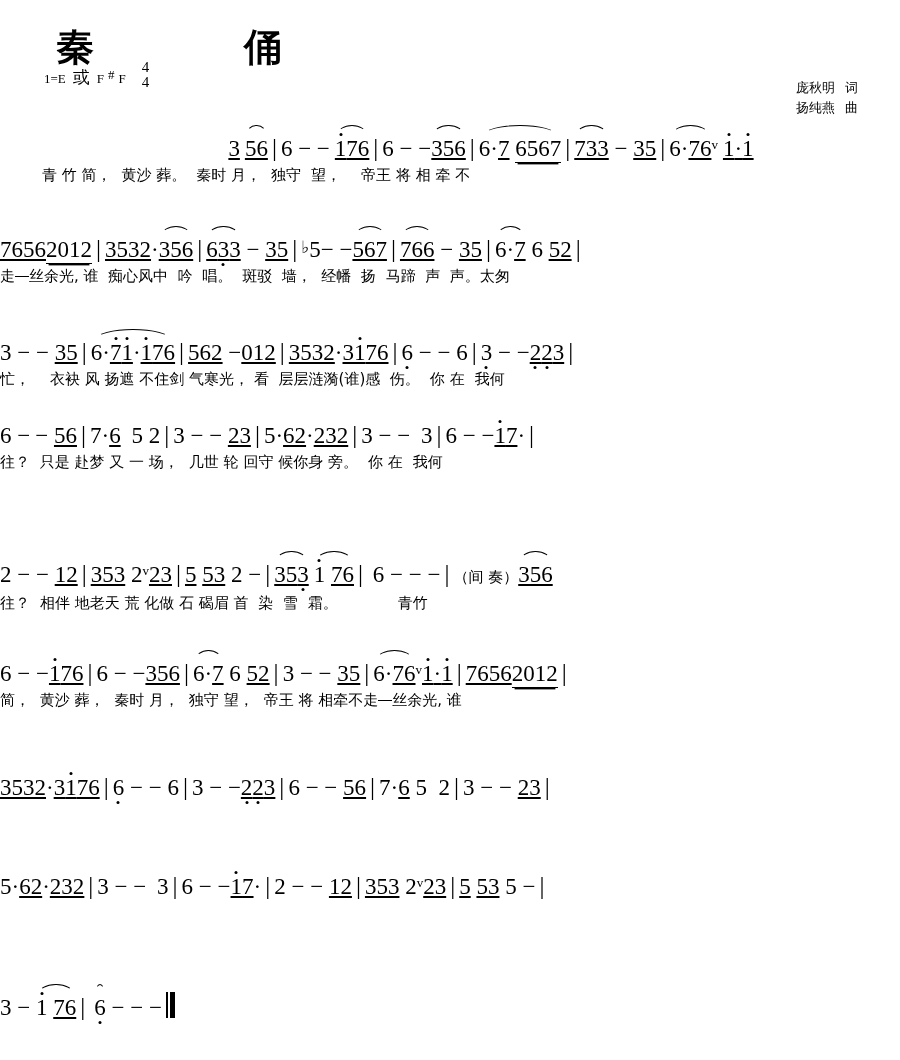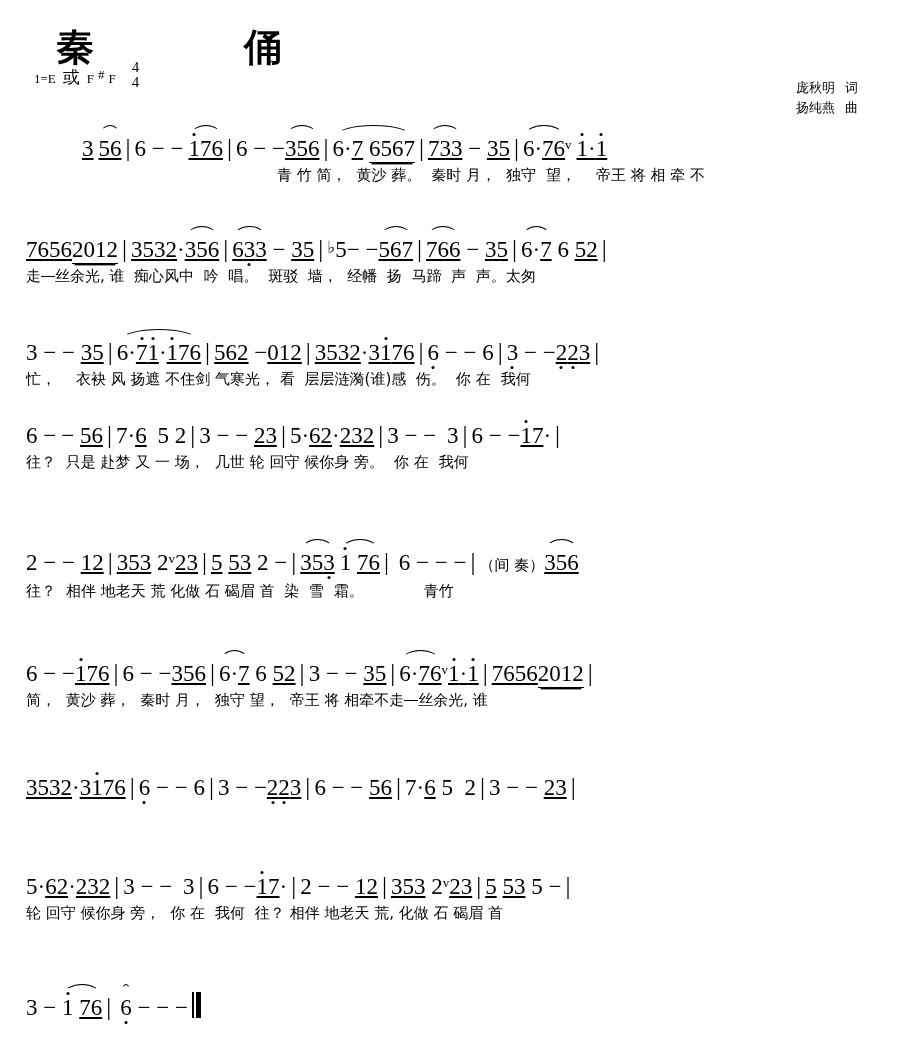--- a/index.html
+++ b/index.html
@@ -24,21 +24,21 @@
     width: 900px;
     text-align: left;
     font-size: 38px;
     font-weight: bold;
     letter-spacing: 56px;
     text-indent: 56px;
     font-family: "DejaVu Sans", sans-serif;
   }
   #key-sig {
     position: absolute;
-    left: 34px;
+    left: 44px;
     top: 60px;
     font-size: 16px;
     font-family: "Liberation Serif", serif;
     white-space: nowrap;
   }
   #key-sig .kk { font-size: 13px; }
   #key-sig .cn { font-size: 17px; padding: 0 3px; }
   #key-sig .sharp { font-size: 13px; vertical-align: 4px; }
   #key-sig .meter {
     display: inline-block;
@@ -66,32 +66,30 @@
   .system {
     position: absolute;
     left: 0;
     width: 900px;
   }
   .notes {
     font-size: 23px;
     line-height: 30px;
     white-space: nowrap;
     font-family: "Liberation Serif", serif;
-    padding-left: 26px;
     letter-spacing: 0px;
   }
-  .notes.indent { padding-left: 82px; }
+  .notes.indent { padding-left: 82px; text-align: center; }
   .lyrics {
     font-size: 15px;
     line-height: 22px;
     white-space: nowrap;
     font-family: "DejaVu Sans", sans-serif;
-    padding-left: 26px;
-  }
-  .lyrics.indent { padding-left: 82px; text-align: center; }
+  }
+  .lyrics.indent { padding-left: 42px; }
 
   
   .bar { padding: 0 4px; font-size: 25px; }
   .u1 { text-decoration: underline; text-underline-offset: 2px; }
   .u2 {
     border-bottom: 1.4px solid #000;
     padding-bottom: 1px;
     box-shadow: 0 4px 0 -2.6px #000;
   }
   .dot-top { position: relative; }
@@ -214,21 +212,21 @@
   <div class="lyrics lyr-line">忙，<span class="sp-l"></span>衣袂 风 扬遮 不住剑 气寒光，<span class="sp-s"></span>看&nbsp; 层层涟漪(谁)感&nbsp; 伤。<span class="sp"></span>你 在<span class="sp"></span>我何</div>
 </div>
 
 <div class="system" style="top:420px">
   <div class="notes">
     6 −<span class="sp-s"></span>− <span class="u1">56</span><span class="bar">|</span>7·<span class="u1">6</span><span class="sp-s"></span> 5 2<span class="bar">|</span>3 − − <span class="u1">23</span><span class="bar">|</span>5·<span class="u1">62</span>·<span class="u1">232</span><span class="bar">|</span>3 − −<span class="sp-s"></span> 3<span class="bar">|</span>6 − −<span class="u1"><span class="dot-top">1</span>7</span>·<span class="bar">|</span>
   </div>
   <div class="lyrics lyr-line">往？<span class="sp-s"></span> 只是 赴梦 又 一 场，<span class="sp"></span>几世 轮 回守 候你身 旁。<span class="sp"></span>你 在<span class="sp"></span>我何</div>
 </div>
 
-<div class="system" style="top:544px">
+<div class="system" style="top:556px">
   <div class="notes">
     2 − − <span class="u1">12</span><span class="bar">|</span><span class="u1">353</span> 2<span class="sup">v</span><span class="u1">23</span><span class="bar">|</span><span class="u1">5</span> <span class="u1">53</span> 2 −<span class="bar">|</span><span class="u1 tie">35<span class="dot-bot">3</span></span><span class="sp-s"></span><span class="tie"><span class="dot-top">1</span>&nbsp;<span class="u1">76</span></span><span class="bar">|</span> 6 − − −<span class="bar">|</span><span class="interlude">（间 奏）</span><span class="u1 tie">356</span>
   </div>
   <div class="lyrics lyr-line">往？<span class="sp"></span>相伴 地老天 荒 化做 石 碣眉 首&nbsp; 染&nbsp; 雪<span class="sp"></span>霜。<span class="sp-l"></span><span class="sp-l"></span><span class="sp-l"></span>青竹</div>
 </div>
 
 <div class="system" style="top:655px">
   <div class="notes">
     6 − −<span class="u1"><span class="dot-top">1</span>76</span><span class="bar">|</span>6 − −<span class="u1">356</span><span class="bar">|</span><span class="tie">6·<span class="u1">7</span></span> 6 <span class="u1">52</span><span class="bar">|</span>3 − − <span class="u1">35</span><span class="bar">|</span><span class="tie">6·<span class="u1">76</span></span><span class="sup">v</span><span class="u1"><span class="dot-top">1</span>·<span class="dot-top">1</span></span><span class="bar">|</span><span class="u1">7656</span><span class="u2">2012</span><span class="bar">|</span>
   </div>
@@ -238,20 +236,19 @@
 <div class="system" style="top:772px">
   <div class="notes">
     <span class="u1">3532</span>·<span class="u1">3</span><span class="u1"><span class="dot-top">1</span>76</span><span class="bar">|</span><span class="dot-bot">6</span> − − 6<span class="bar">|</span>3 − −<span class="u1"><span class="dot-bot">2</span><span class="dot-bot">2</span>3</span><span class="bar">|</span>6 − − <span class="u1">56</span><span class="bar">|</span>7·<span class="u1">6</span> 5 &nbsp;2<span class="bar">|</span>3 − − <span class="u1">23</span><span class="bar">|</span>
   </div>
 </div>
 
 <div class="system" style="top:868px">
   <div class="notes">
     5·<span class="u1">62</span>·<span class="u1">232</span><span class="bar">|</span>3 − −<span class="sp-s"></span> 3<span class="bar">|</span>6 − −<span class="u1"><span class="dot-top">1</span>7</span>·<span class="bar">|</span>2 − − <span class="u1">12</span><span class="bar">|</span><span class="u1">353</span> 2<span class="sup">v</span><span class="u1">23</span><span class="bar">|</span><span class="u1">5</span> <span class="u1">53</span> 5 −<span class="bar">|</span>
   </div>
-  <div class="lyrics lyr-line">轮 回守 候你身 旁，<span class="sp"></span>你 在<span class="sp"></span>我何&nbsp; 往？<span class="sp-s"></span>相伴 地老天 荒, 化做 石 碣眉 首</div>
 </div>
 
 <div class="system" style="top:992px">
   <div class="notes">
     3 − <span class="tie"><span class="dot-top">1</span>&nbsp;<span class="u1">76</span></span><span class="bar">|</span><span class="sp-s"></span><span class="tie"><span class="dot-bot">6</span></span> − − −<span class="final"><i></i><b></b></span>
   </div>
 </div>
 
 </body></html>

